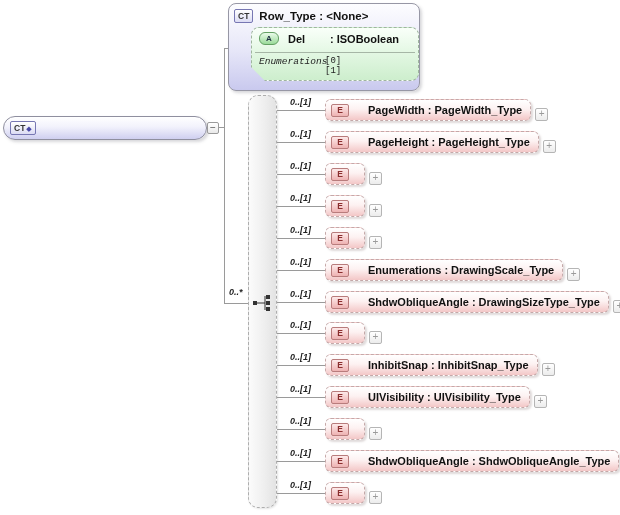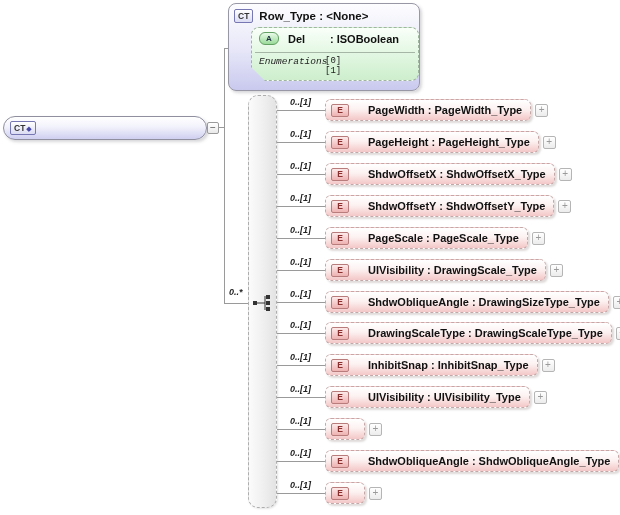--- a/index.html
+++ b/index.html
@@ -62,21 +62,21 @@
   #sequence-bar{
     position:absolute;left:248px;top:95px;width:29px;height:413px;box-sizing:border-box;
     border:1px dashed #adadad;border-radius:10px;
     background:linear-gradient(90deg,#fbfbfb 0%,#efefef 55%,#e3e3e3 100%);
     box-shadow:1px 1px 2px rgba(120,120,120,0.2);
   }
   #sequence-icon{position:absolute;left:252px;top:294px;}
   .seq-card{position:absolute;left:229px;top:287px;font-size:9px;font-style:italic;font-weight:600;color:#222;}
 
   
-  .row{position:absolute;left:277px;height:22px;display:flex;align-items:center;padding-left:48px;}
+  .row{position:absolute;left:277px;height:22px;display:flex;align-items:flex-end;padding-left:48px;}
   .row-line{position:absolute;left:0;top:11px;width:48px;height:1px;background:#9a9a9a;}
   .row-card{position:absolute;left:13px;top:-2px;font-size:9px;font-style:italic;font-weight:600;color:#222;white-space:nowrap;}
   .ebox{
     display:inline-flex;align-items:center;height:22px;box-sizing:border-box;
     border:1px dashed #c4a8a8;border-radius:6px;
     background:linear-gradient(#ffffff 0%,#fdf2f2 45%,#f3c7c7 100%);
     box-shadow:2px 2px 2px rgba(130,110,110,0.25);
     padding:0 8px 0 5px;white-space:nowrap;
   }
   .e-icon{
@@ -167,66 +167,62 @@
       <span class="e-icon">E</span>
       <span class="e-label">PageHeight : PageHeight_Type</span>
     </span>
     <span class="plus">+</span>
   </div>
     <div class="row" style="display: flex; top: 163px;">
     <div class="row-line"></div>
     <span class="row-card">0..[1]</span>
     <span class="ebox">
       <span class="e-icon">E</span>
-      <span class="e-label">ShdwOffsetX : ShdwOffsetX_Type</span>
     </span>
     <span class="plus">+</span>
   </div>
     <div class="row" style="display: flex; top: 195px;">
     <div class="row-line"></div>
     <span class="row-card">0..[1]</span>
     <span class="ebox">
       <span class="e-icon">E</span>
-      <span class="e-label">ShdwOffsetY : ShdwOffsetY_Type</span>
     </span>
     <span class="plus">+</span>
   </div>
     <div class="row" style="display: flex; top: 227px;">
     <div class="row-line"></div>
     <span class="row-card">0..[1]</span>
     <span class="ebox">
       <span class="e-icon">E</span>
-      <span class="e-label">PageScale : PageScale_Type</span>
     </span>
     <span class="plus">+</span>
   </div>
     <div class="row" style="display: flex; top: 259px;">
     <div class="row-line"></div>
     <span class="row-card">0..[1]</span>
     <span class="ebox">
       <span class="e-icon">E</span>
-      <span class="e-label">UIVisibility : DrawingScale_Type</span>
+      <span class="e-label">Enumerations : DrawingScale_Type</span>
     </span>
     <span class="plus">+</span>
   </div>
     <div class="row" style="display: flex; top: 291px;">
     <div class="row-line"></div>
     <span class="row-card">0..[1]</span>
     <span class="ebox">
       <span class="e-icon">E</span>
       <span class="e-label">ShdwObliqueAngle : DrawingSizeType_Type</span>
     </span>
     <span class="plus">+</span>
   </div>
     <div class="row" style="display: flex; top: 322px;">
     <div class="row-line"></div>
     <span class="row-card">0..[1]</span>
     <span class="ebox">
       <span class="e-icon">E</span>
-      <span class="e-label">DrawingScaleType : DrawingScaleType_Type</span>
     </span>
     <span class="plus">+</span>
   </div>
     <div class="row" style="display: flex; top: 354px;">
     <div class="row-line"></div>
     <span class="row-card">0..[1]</span>
     <span class="ebox">
       <span class="e-icon">E</span>
       <span class="e-label">InhibitSnap : InhibitSnap_Type</span>
     </span>

